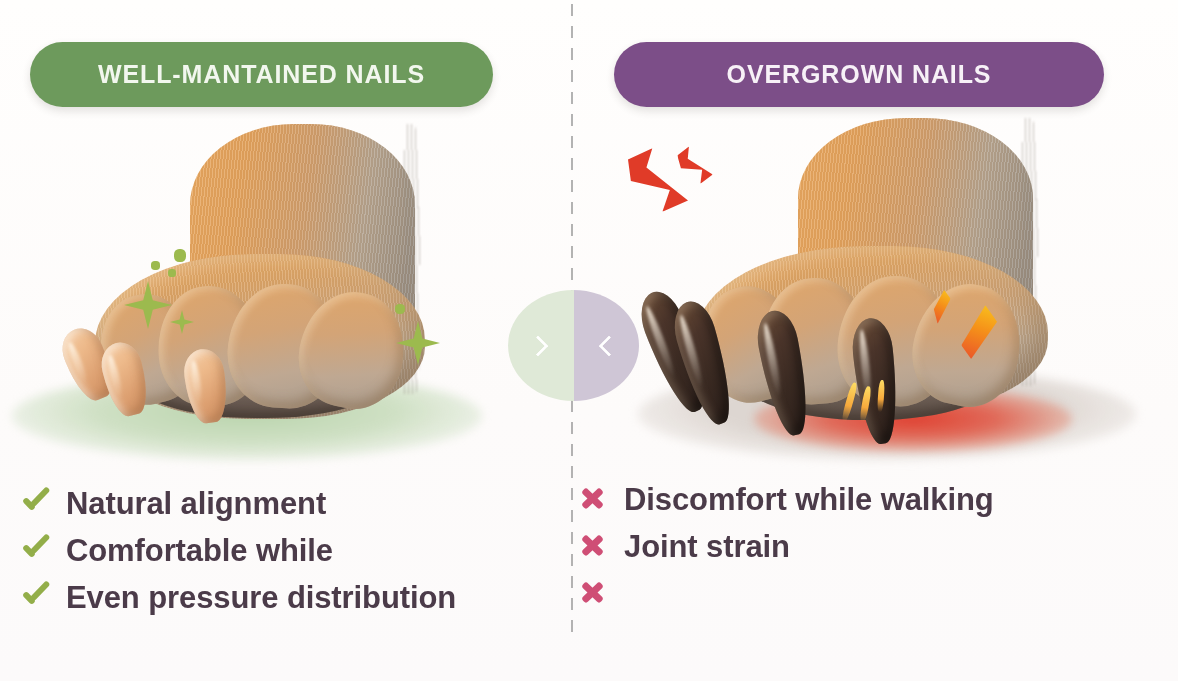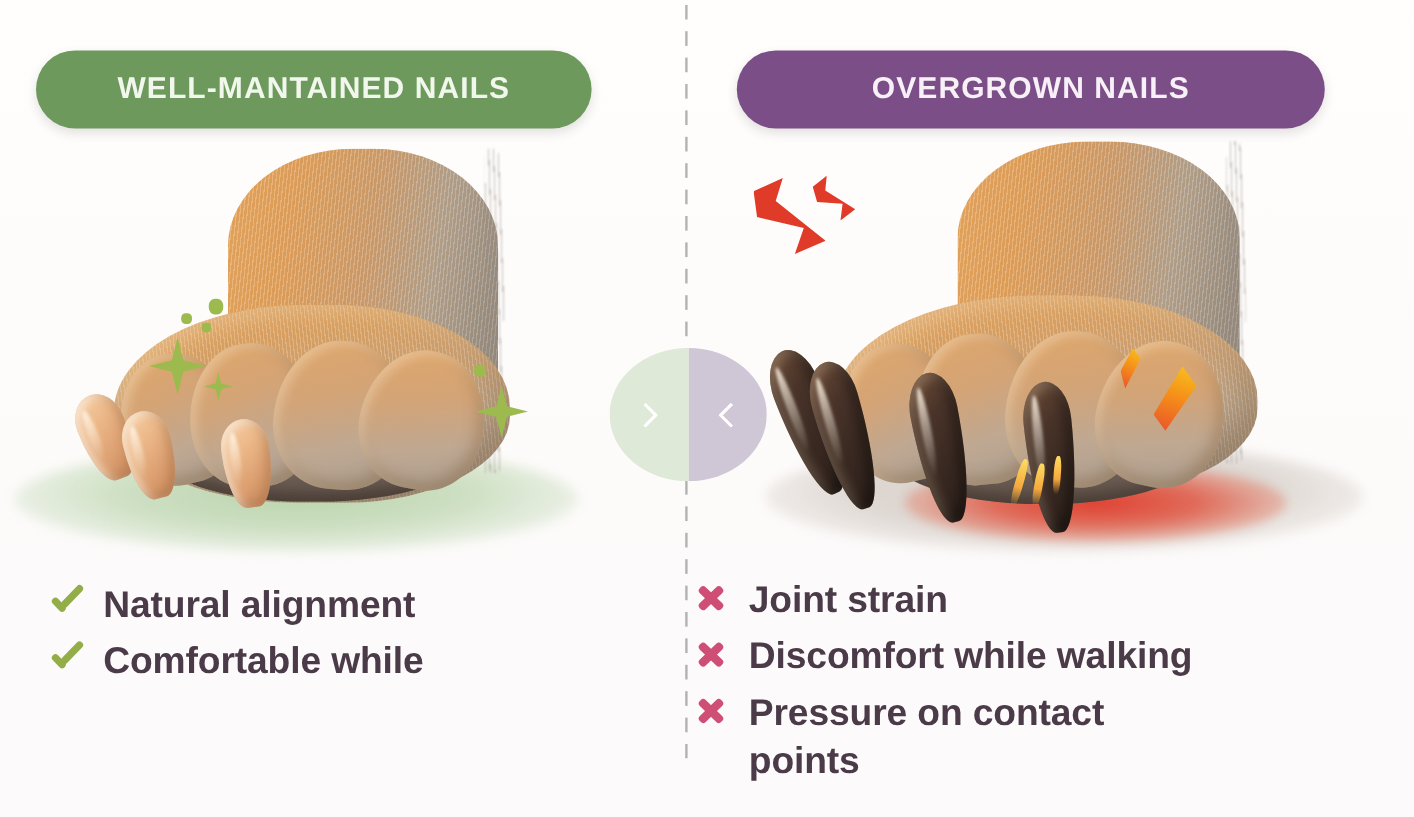--- a/index.html
+++ b/index.html
@@ -187,21 +187,21 @@
   .burst-a { clip-path: polygon(74% 0%, 100% 34%, 22% 100%, 0% 72%); }
   .burst-b { clip-path: polygon(56% 0%, 100% 24%, 30% 100%, 0% 58%); }
   .glow-line {
     position: absolute;
     background: linear-gradient(180deg, #fddc63 0%, #f7a93c 60%, rgba(245,140,60,0) 100%);
     border-radius: 40%;
   }
 
   
   .bullets { position: absolute; }
-  .bullets-good { left: 40px; top: 466px; width: 540px; }
+  .bullets-good { left: 20px; top: 466px; width: 540px; }
   .bullets-bad  { left: 22px; top: 462px; width: 560px; }
 
   .bullet-row {
     display: flex; align-items: flex-start; gap: 16px;
     margin-bottom: 7px;
   }
   .bullet-text {
     color: #4b3b49;
     font-weight: 700;
     font-size: 31px;
@@ -272,20 +272,24 @@
 
     <div class="bullets bullets-good">
       <div class="bullet-row">
         <span class="mark mark-check"></span>
         <span class="bullet-text">Natural alignment</span>
       </div>
       <div class="bullet-row">
         <span class="mark mark-check"></span>
         <span class="bullet-text">Comfortable while</span>
       </div>
+      <div class="bullet-row">
+        <span class="mark mark-check"></span>
+        <span class="bullet-text">Even pressure distribution</span>
+      </div>
     </div>
   </div>
 
   <div class="panel panel-right">
 
     <div class="badge badge-bad">OVERGROWN NAILS</div>
 
     <div class="illus">
 
       <div class="ground ground-bad"></div>
@@ -323,29 +327,28 @@
       <div class="burst burst-a" style="left:404px; top:192px; width:38px; height:52px; transform:rotate(-6deg);"></div>
       <div class="burst burst-b" style="left:378px; top:176px; width:16px; height:34px; transform:rotate(4deg);"></div>
       <div class="glow-line" style="left:290px; top:268px; width:7px;  height:40px; transform:rotate(16deg);"></div>
       <div class="glow-line" style="left:306px; top:272px; width:7px;  height:36px; transform:rotate(10deg);"></div>
       <div class="glow-line" style="left:322px; top:266px; width:6px;  height:32px; transform:rotate(4deg);"></div>
     </div>
 
     <div class="bullets bullets-bad">
       <div class="bullet-row">
         <span class="mark mark-x"></span>
+        <span class="bullet-text">Discomfort while walking</span>
+      </div>
+      <div class="bullet-row">
+        <span class="mark mark-x"></span>
         <span class="bullet-text">Joint strain</span>
       </div>
       <div class="bullet-row">
         <span class="mark mark-x"></span>
-        <span class="bullet-text">Discomfort while walking</span>
-      </div>
-      <div class="bullet-row">
-        <span class="mark mark-x"></span>
-        <span class="bullet-text" style="max-width:380px;">Pressure on contact points</span>
       </div>
     </div>
   </div>
 
   <div class="divider"></div>
 
   <div class="center-knob">
     <div class="knob-half knob-left">
       <span class="knob-chev"></span>
     </div>

